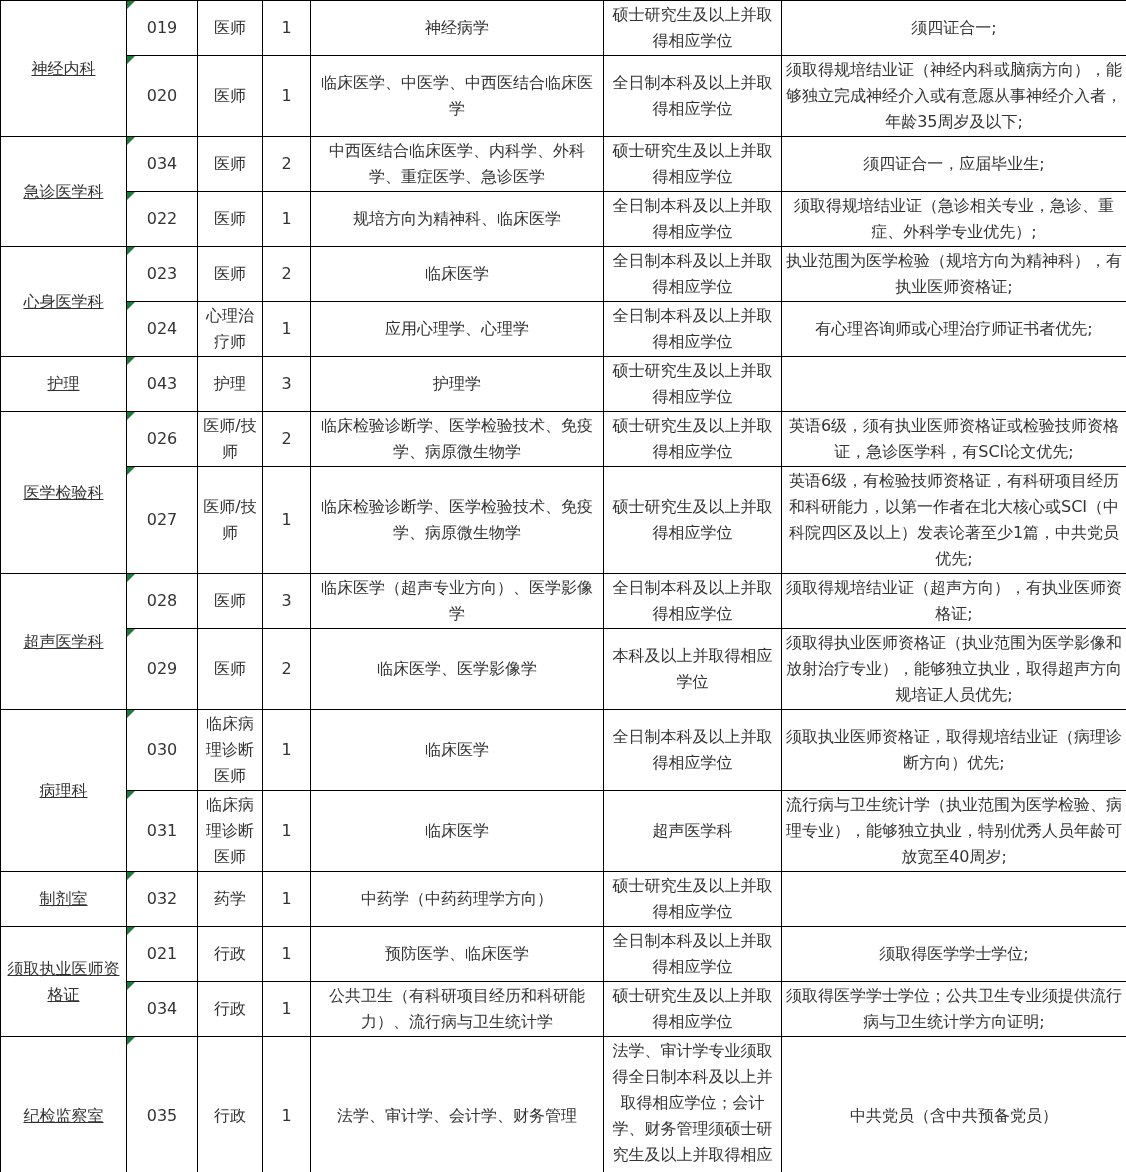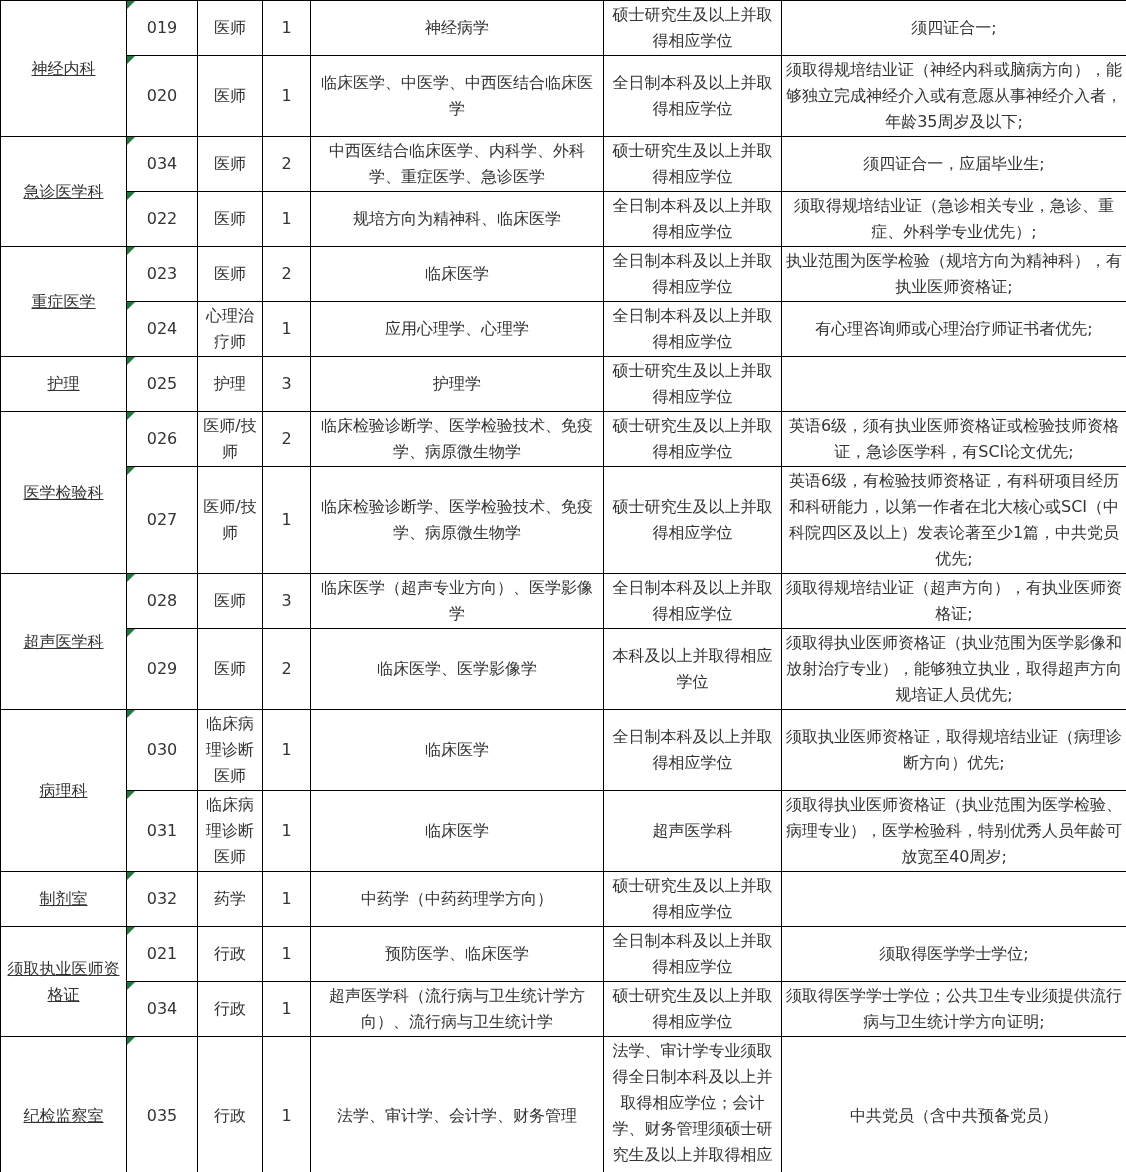--- a/index.html
+++ b/index.html
@@ -81,39 +81,39 @@
         </tr>
         <tr>
           <td class="c-code"><span class="tri"></span><span>022</span></td>
           <td>医师</td>
           <td>1</td>
           <td>规培方向为精神科、临床医学</td>
           <td>全日制本科及以上并取得相应学位</td>
           <td class="c-req">须取得规培结业证（急诊相关专业，急诊、重症、外科学专业优先）;</td>
         </tr>
         <tr>
-          <td class="c-dept" rowspan="2">重症医学</td>
+          <td class="c-dept" rowspan="2">心身医学科</td>
           <td class="c-code"><span class="tri"></span><span>023</span></td>
           <td>医师</td>
           <td>2</td>
           <td>临床医学</td>
           <td>全日制本科及以上并取得相应学位</td>
           <td class="c-req">执业范围为医学检验（规培方向为精神科），有执业医师资格证;</td>
         </tr>
         <tr>
           <td class="c-code"><span class="tri"></span><span>024</span></td>
           <td>心理治疗师</td>
           <td>1</td>
           <td>应用心理学、心理学</td>
           <td>全日制本科及以上并取得相应学位</td>
           <td class="c-req">有心理咨询师或心理治疗师证书者优先;</td>
         </tr>
         <tr>
           <td class="c-dept" rowspan="1">护理</td>
-          <td class="c-code"><span class="tri"></span><span>025</span></td>
+          <td class="c-code"><span class="tri"></span><span>043</span></td>
           <td>护理</td>
           <td>3</td>
           <td>护理学</td>
           <td>硕士研究生及以上并取得相应学位</td>
           <td class="c-req"></td>
         </tr>
         <tr>
           <td class="c-dept" rowspan="2">医学检验科</td>
           <td class="c-code"><span class="tri"></span><span>026</span></td>
           <td>医师/技师</td>
@@ -155,21 +155,21 @@
           <td>临床医学</td>
           <td>全日制本科及以上并取得相应学位</td>
           <td class="c-req">须取执业医师资格证，取得规培结业证（病理诊断方向）优先;</td>
         </tr>
         <tr>
           <td class="c-code"><span class="tri"></span><span>031</span></td>
           <td>临床病理诊断医师</td>
           <td>1</td>
           <td>临床医学</td>
           <td>超声医学科</td>
-          <td class="c-req">须取得执业医师资格证（执业范围为医学检验、病理专业），医学检验科，特别优秀人员年龄可放宽至40周岁;</td>
+          <td class="c-req">流行病与卫生统计学（执业范围为医学检验、病理专业），能够独立执业，特别优秀人员年龄可放宽至40周岁;</td>
         </tr>
         <tr>
           <td class="c-dept" rowspan="1">制剂室</td>
           <td class="c-code"><span class="tri"></span><span>032</span></td>
           <td>药学</td>
           <td>1</td>
           <td>中药学（中药药理学方向）</td>
           <td>硕士研究生及以上并取得相应学位</td>
           <td class="c-req"></td>
         </tr>
@@ -179,21 +179,21 @@
           <td>行政</td>
           <td>1</td>
           <td>预防医学、临床医学</td>
           <td>全日制本科及以上并取得相应学位</td>
           <td class="c-req">须取得医学学士学位;</td>
         </tr>
         <tr>
           <td class="c-code"><span class="tri"></span><span>034</span></td>
           <td>行政</td>
           <td>1</td>
-          <td>超声医学科（流行病与卫生统计学方向）、流行病与卫生统计学</td>
+          <td>公共卫生（有科研项目经历和科研能力）、流行病与卫生统计学</td>
           <td>硕士研究生及以上并取得相应学位</td>
           <td class="c-req">须取得医学学士学位；公共卫生专业须提供流行病与卫生统计学方向证明;</td>
         </tr>
         <tr>
           <td class="c-dept" rowspan="1">纪检监察室</td>
           <td class="c-code"><span class="tri"></span><span>035</span></td>
           <td>行政</td>
           <td>1</td>
           <td>法学、审计学、会计学、财务管理</td>
           <td>法学、审计学专业须取得全日制本科及以上并取得相应学位；会计学、财务管理须硕士研究生及以上并取得相应学位</td>

